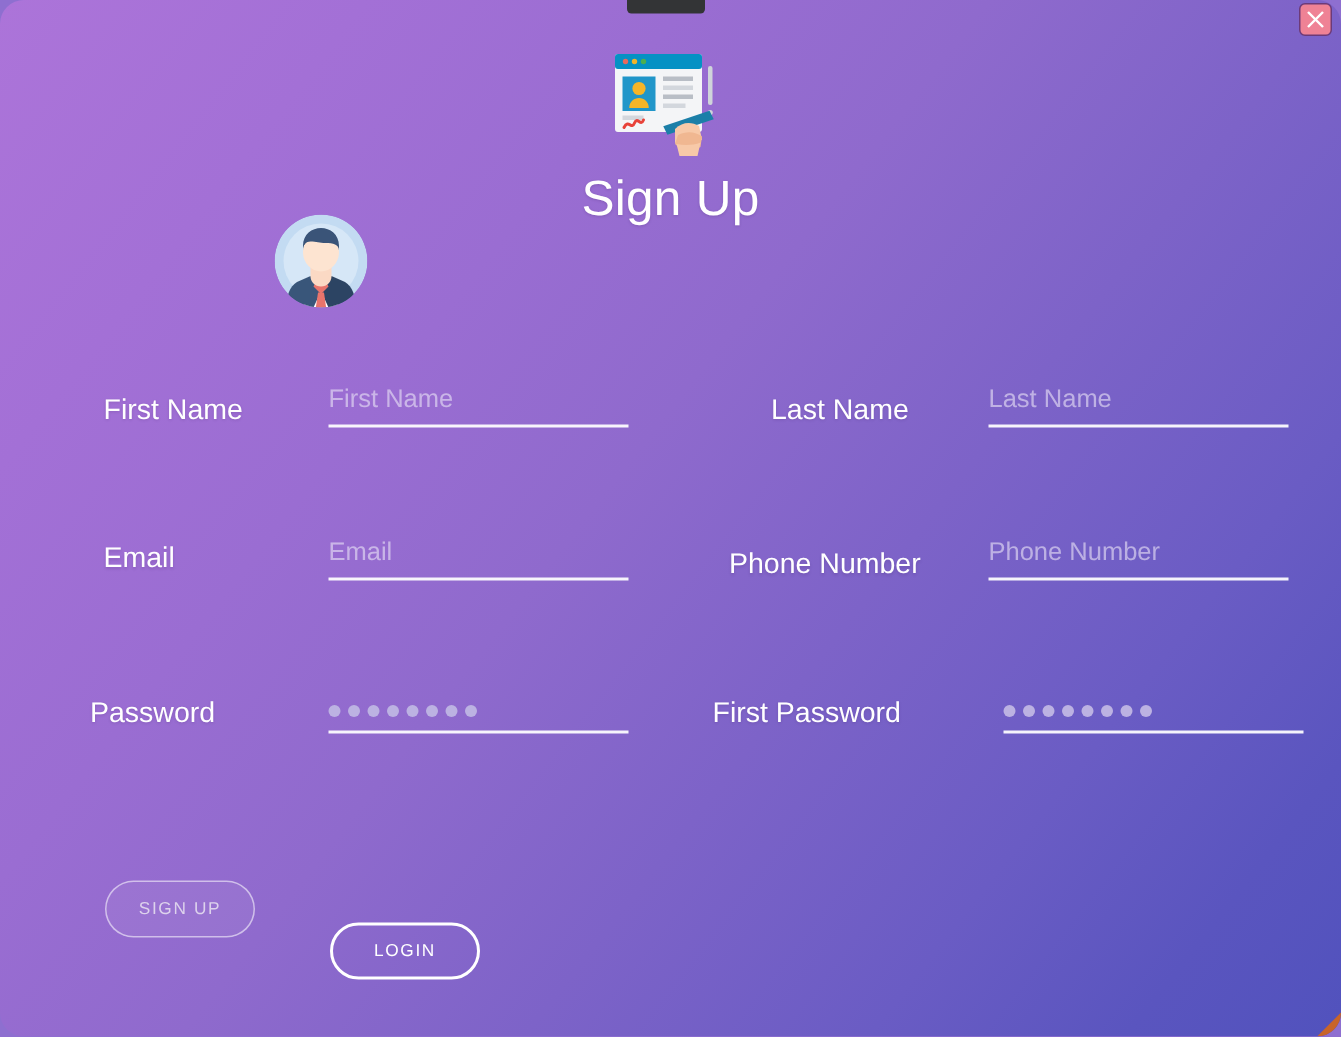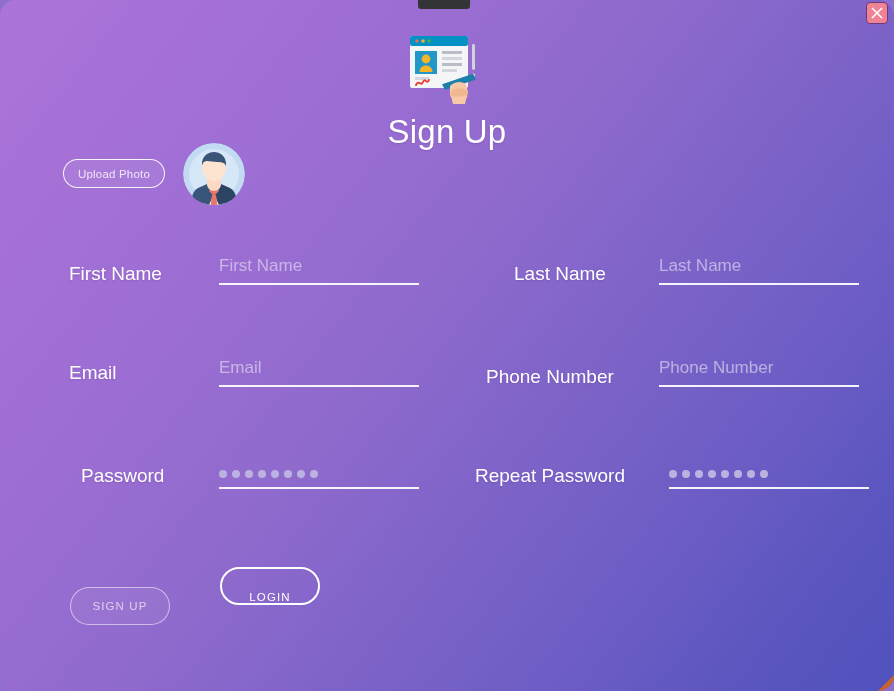--- a/index.html
+++ b/index.html
@@ -184,27 +184,26 @@
   }
   .btn-signup {
     top: 587px;
     left: 70px;
     width: 100px;
     border: 1.5px solid rgba(255,255,255,0.55);
     background: rgba(255,255,255,0.06);
     color: #ddd2ec;
   }
   .btn-login {
-    top: 567px;
+    top: 615px;
     left: 220px;
     width: 100px;
     border: 2px solid #ffffff;
     background: transparent;
     color: #ffffff;
-    align-items: flex-end;
   }
 </style>
 </head>
 <body>
 
 <div id="app">
 
   <div class="top-bar"></div>
 
   <div class="close-btn">
@@ -234,23 +233,20 @@
       <circle cx="67.5" cy="45" r="1.7" fill="#cfd4da"></circle>
       <path d="M36 52 L68 46 L70 52 L38 58 Z" fill="#1b7fa8" transform="rotate(-8 52 52)"></path>
       <path d="M44 56c5-5 11-5 16-2l2 9c-5 5-13 6-18 2z" fill="#f7c9a8"></path>
       <path d="M46 60c6-3 12-2 16 1l-1 7c-6 3-13 2-17-2z" fill="#f0b791"></path>
       <path d="M45 66c5 1 11 1 16-1l-2 9H47z" fill="#f7c9a8"></path>
     </svg>
   </div>
 
   <div class="page-title">Sign Up</div>
 
-  <div class="upload-btn">
-    <span>Upload Photo</span>
-  </div>
 
   <div class="avatar">
     <svg width="62" height="62" viewBox="0 0 62 62" aria-hidden="true">
       <circle cx="31" cy="31" r="31" fill="#c3dbf2"></circle>
       <circle cx="31" cy="31" r="25" fill="#d6e7f7"></circle>
       <path d="M8 62c1-13 10-19 23-19s22 6 23 19z" fill="#2f4a6b"></path>
       <path d="M24 41l7 10 7-10 6 3-2 18H20l-2-18z" fill="#ffffff"></path>
       <path d="M31 51l-7-10-9 4c-5 3-7 9-7 17h18z" fill="#39567a"></path>
       <path d="M31 51l7-10 9 4c5 3 7 9 7 17H36z" fill="#2c4463"></path>
       <path d="M28 44h6l2 4-5 5-5-5z" fill="#e8746c"></path>
@@ -276,35 +272,35 @@
     <label class="field-label" style="top:362px;left:69px;">Email</label>
     <input class="field-input" style="top: 357px; left: 219px; width: 200px;" placeholder="Email">
   </div>
 
   <div class="field">
     <label class="field-label" style="top:366px;left:486px;">Phone Number</label>
     <input class="field-input" style="top: 357px; left: 659px; width: 200px;" placeholder="Phone Number">
   </div>
 
   <div class="field">
-    <label class="field-label" style="top:465px;left:81px;">Password</label>
+    <label class="field-label" style="top:465px;left:60px;">Password</label>
     <div class="pw-dots" style="top:459px;left:219px;width:200px;">
         <i></i>
         <i></i>
         <i></i>
         <i></i>
         <i></i>
         <i></i>
         <i></i>
         <i></i>
       </div>
   </div>
 
   <div class="field">
-    <label class="field-label" style="top:465px;left:475px;">Repeat Password</label>
+    <label class="field-label" style="top:465px;left:475px;">First Password</label>
     <div class="pw-dots" style="top:459px;left:669px;width:200px;">
         <i></i>
         <i></i>
         <i></i>
         <i></i>
         <i></i>
         <i></i>
         <i></i>
         <i></i>
       </div>

